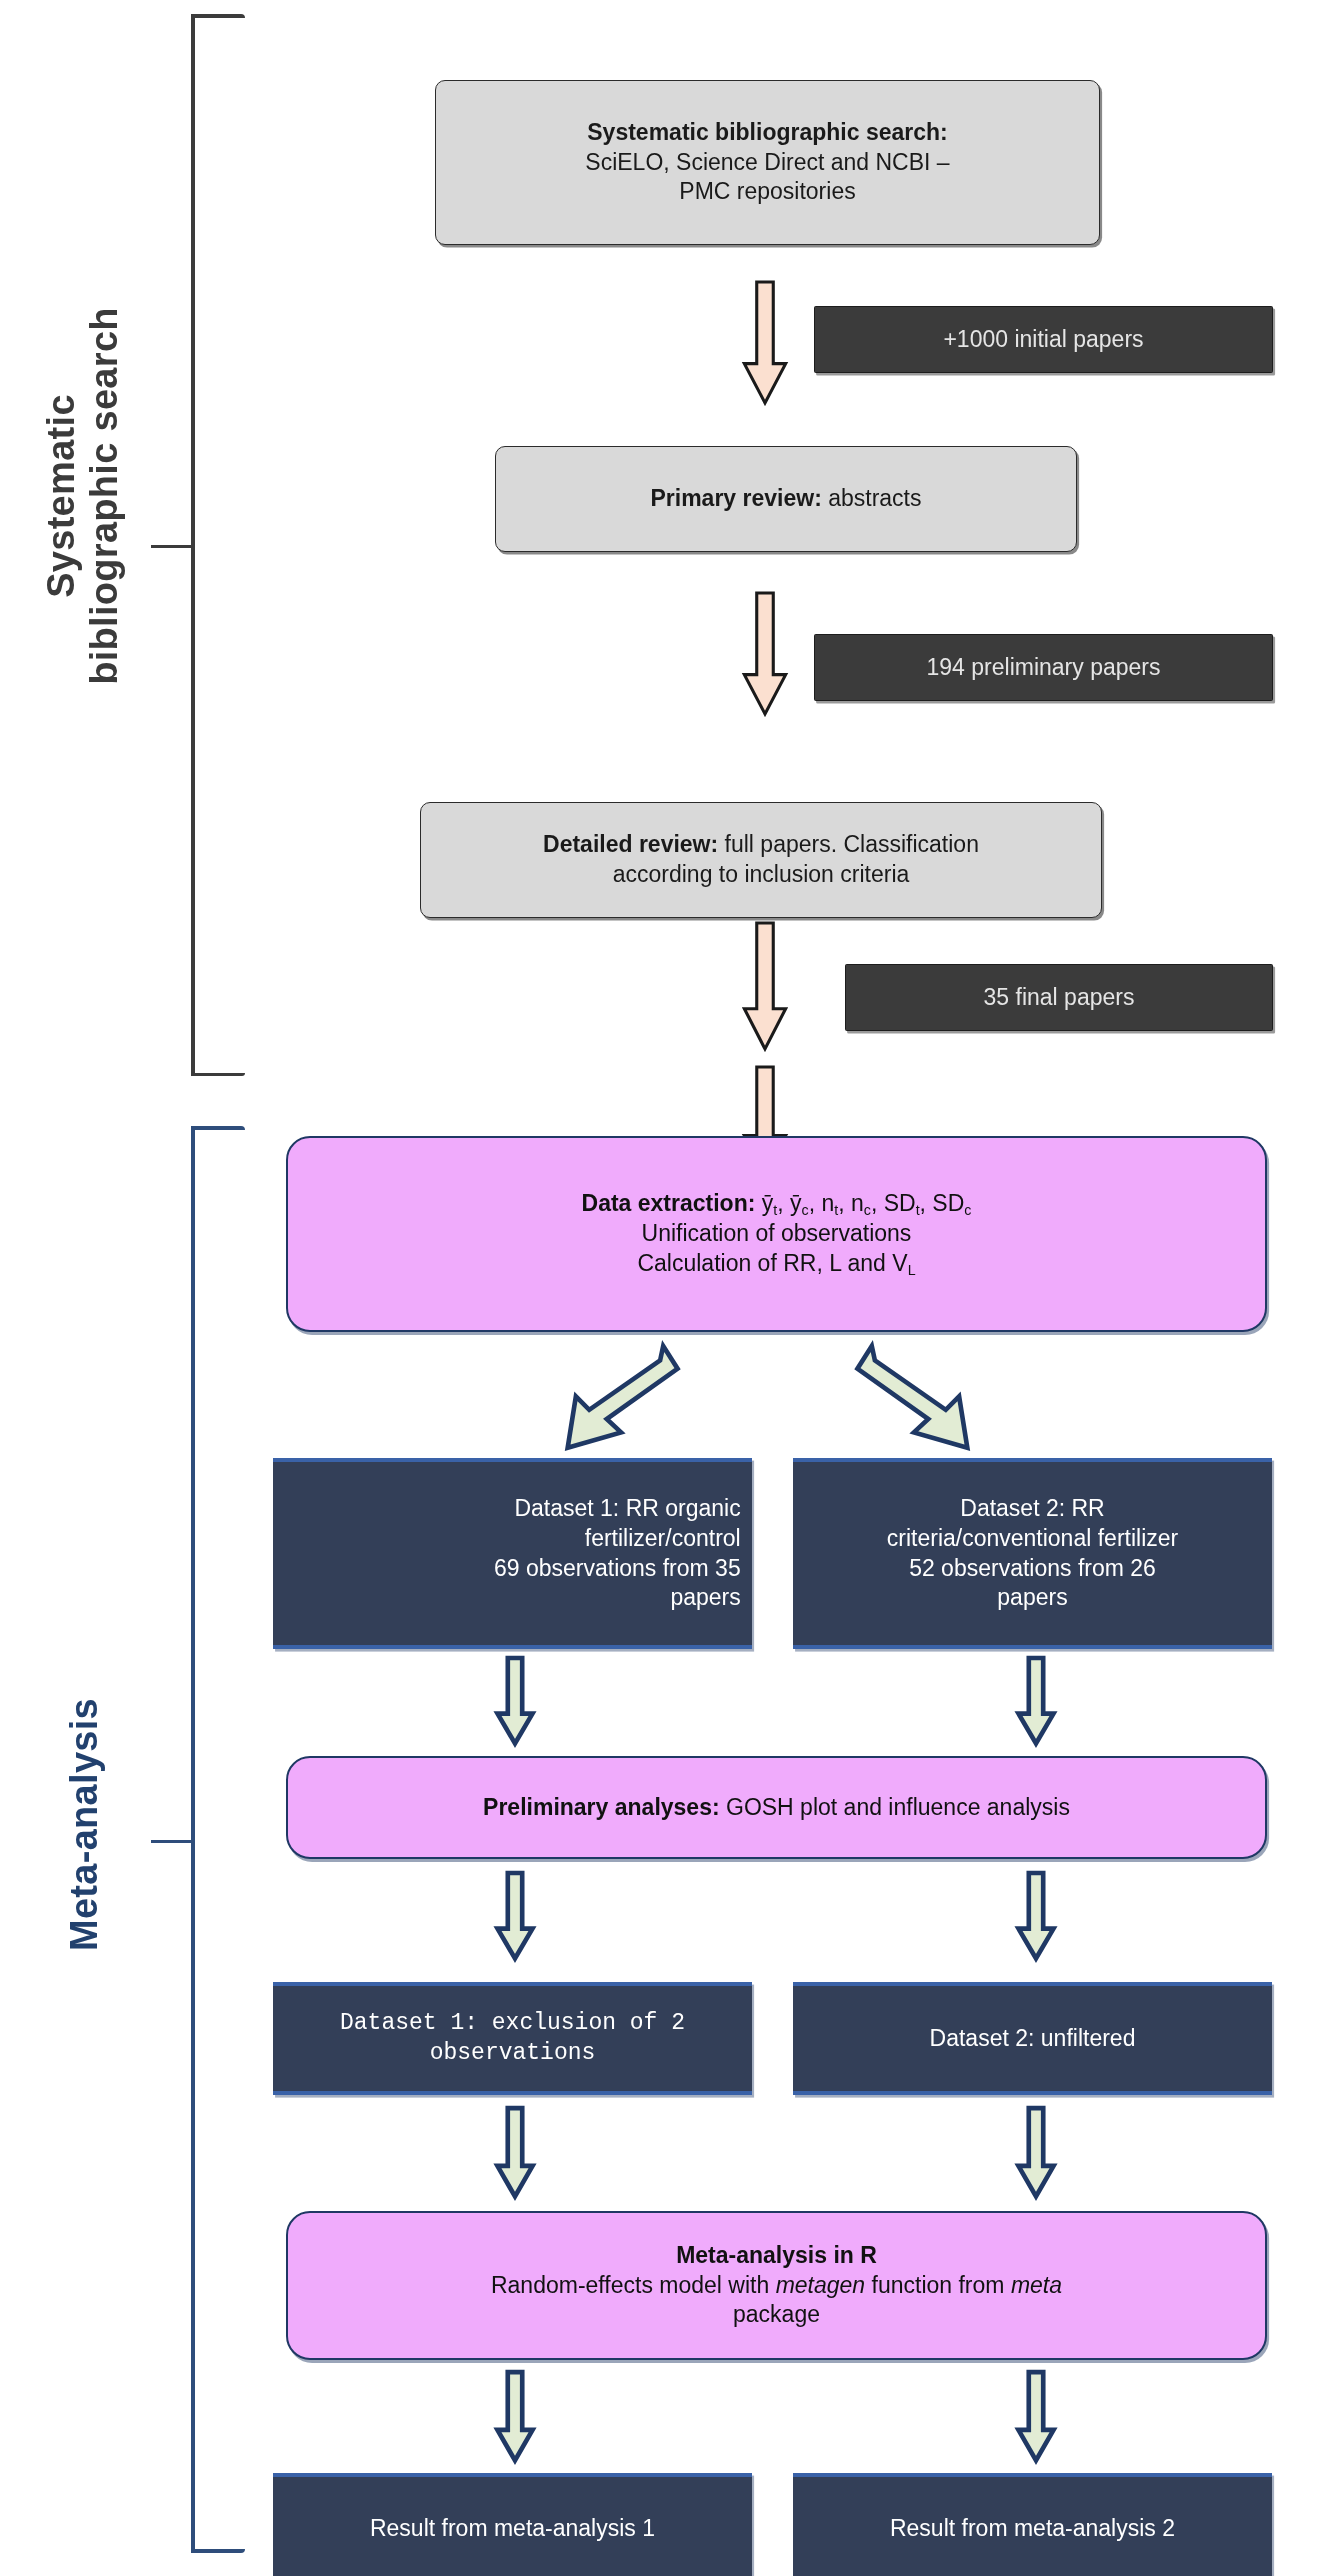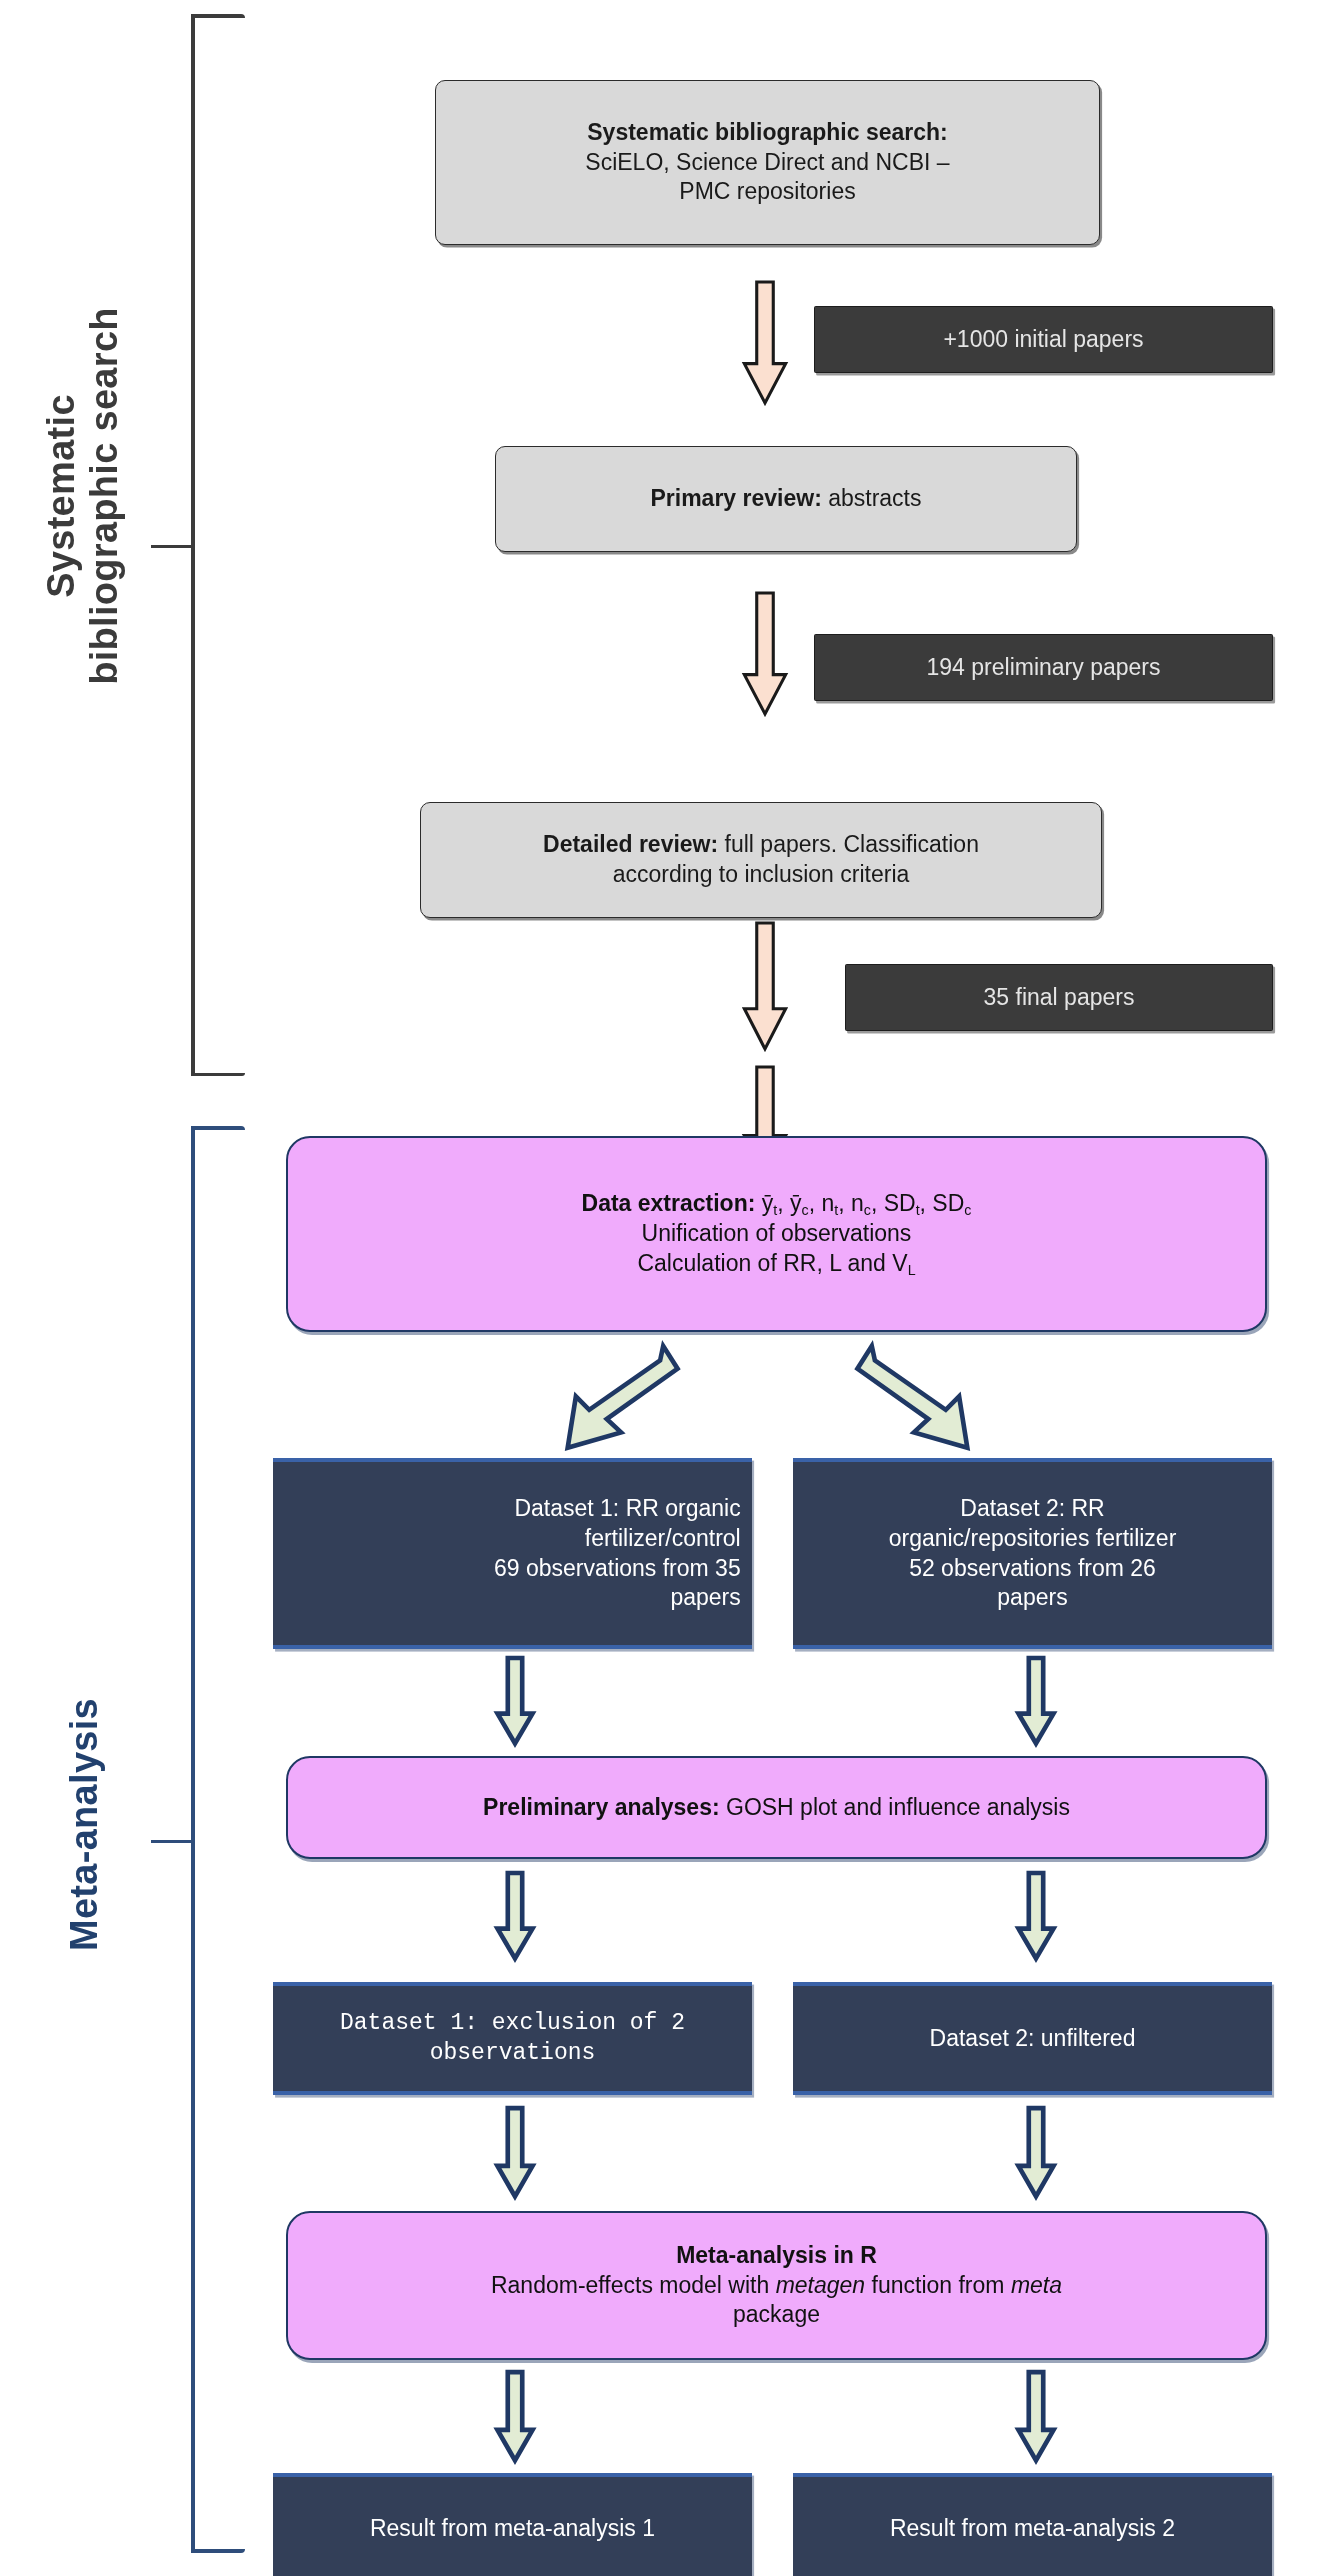--- a/index.html
+++ b/index.html
@@ -204,21 +204,21 @@
       <div>Dataset 1: RR organic</div>
       <div>fertilizer/control</div>
       <div>69 observations from 35</div>
       <div>papers</div>
     </div>
   </div>
 
   <div class="node navy" style="left:793px;top:1458px;width:479px;height:191px;">
     <div class="txt">
       <div>Dataset 2: RR</div>
-      <div>organic/repositories fertilizer</div>
+      <div>criteria/conventional fertilizer</div>
       <div>52 observations from 26</div>
       <div>papers</div>
     </div>
   </div>
 
   <div class="arrow" style="left:489px;top:1656px;">
     <svg width="52" height="90" viewBox="0 0 100 175">
       <polygon points="36,4 64,4 64,112 84,112 50,170 16,112 36,112" fill="#e2ecd4" stroke="#1f3864" stroke-width="9" stroke-linejoin="miter"></polygon>
     </svg>
   </div>

